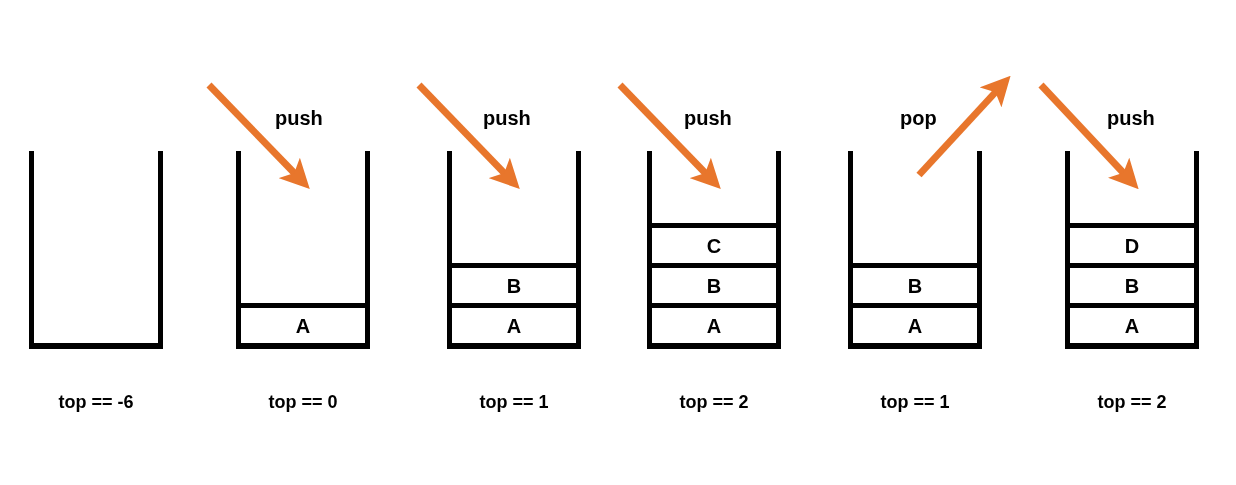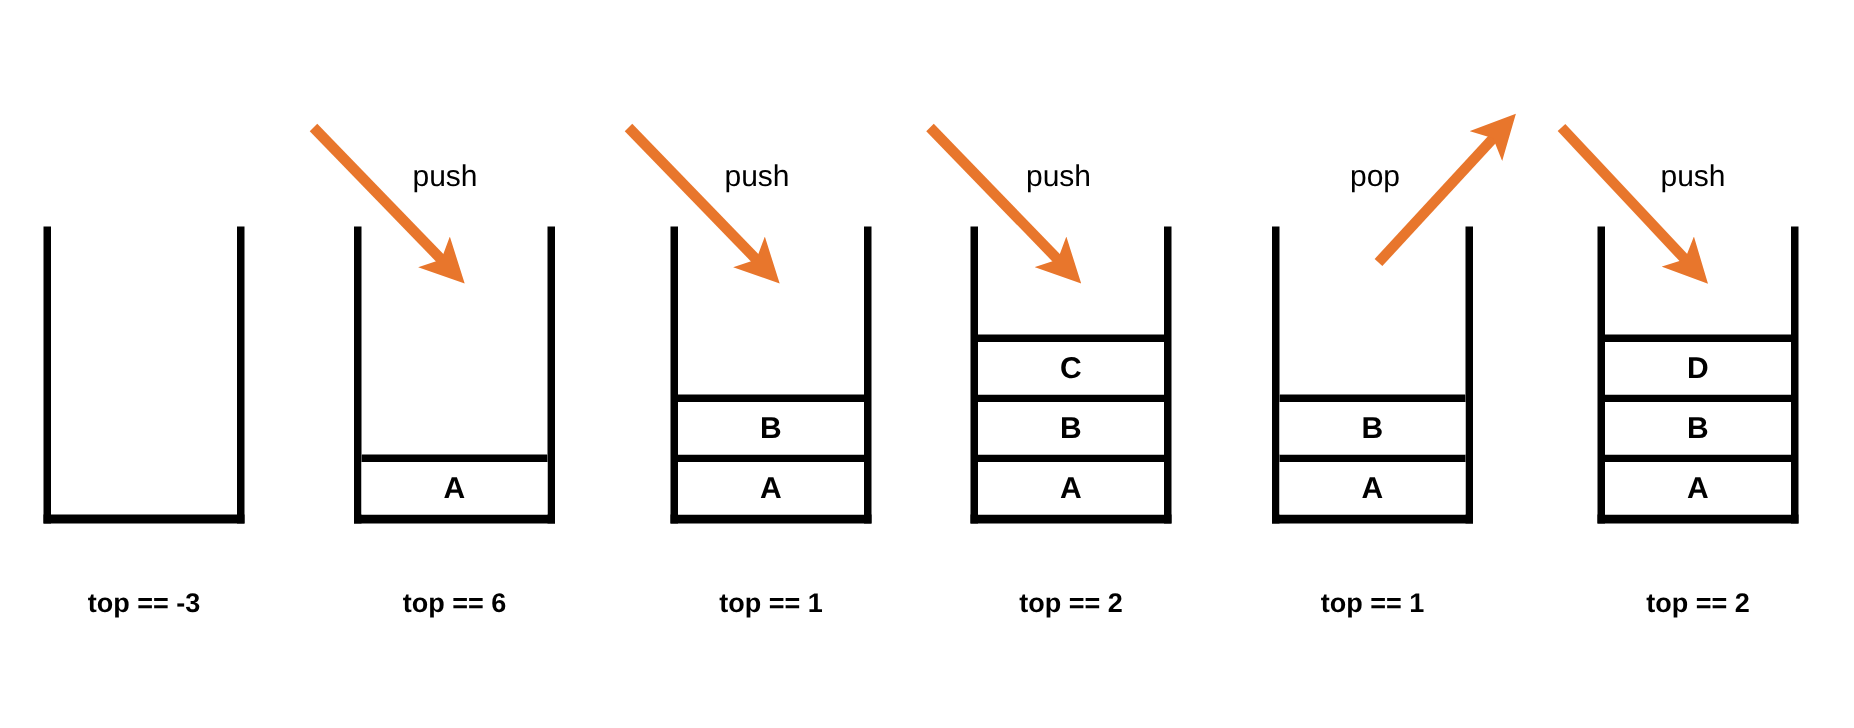--- a/index.html
+++ b/index.html
@@ -77,21 +77,21 @@
     font-size: 18px;
     font-weight: bold;
     color: #000000;
     white-space: nowrap;
   }
 
   
   .op-label {
     position: absolute;
     font-size: 20px;
-    font-weight: normal;
+    font-weight: bold;
     color: #000000;
     white-space: nowrap;
   }
 
   
   .arrow-layer {
     position: absolute;
     left: 0;
     top: 0;
     width: 1236px;
@@ -102,32 +102,32 @@
 </head>
 <body>
 
 <div id="diagram">
 
   <div id="panels-root">
       <div class="stack-panel" style="left: 29px;">
         <div class="stack-container">
           <div class="cell-holder"></div>
         </div>
-        <div class="stack-caption">top == -3</div>
+        <div class="stack-caption">top == -6</div>
       </div>
       <div class="stack-panel" style="left: 236px;">
         <div class="op-label" style="left: 39px; top: 107px;">push</div>
         <div class="stack-container">
           <div class="cell-holder">
             <div class="stack-cell">
               <span class="cell-label">A</span>
             </div>
           </div>
         </div>
-        <div class="stack-caption">top == 6</div>
+        <div class="stack-caption">top == 0</div>
       </div>
       <div class="stack-panel" style="left: 447px;">
         <div class="op-label" style="left: 36px; top: 107px;">push</div>
         <div class="stack-container">
           <div class="cell-holder">
             <div class="stack-cell">
               <span class="cell-label">A</span>
             </div>
             <div class="stack-cell">
               <span class="cell-label">B</span>

